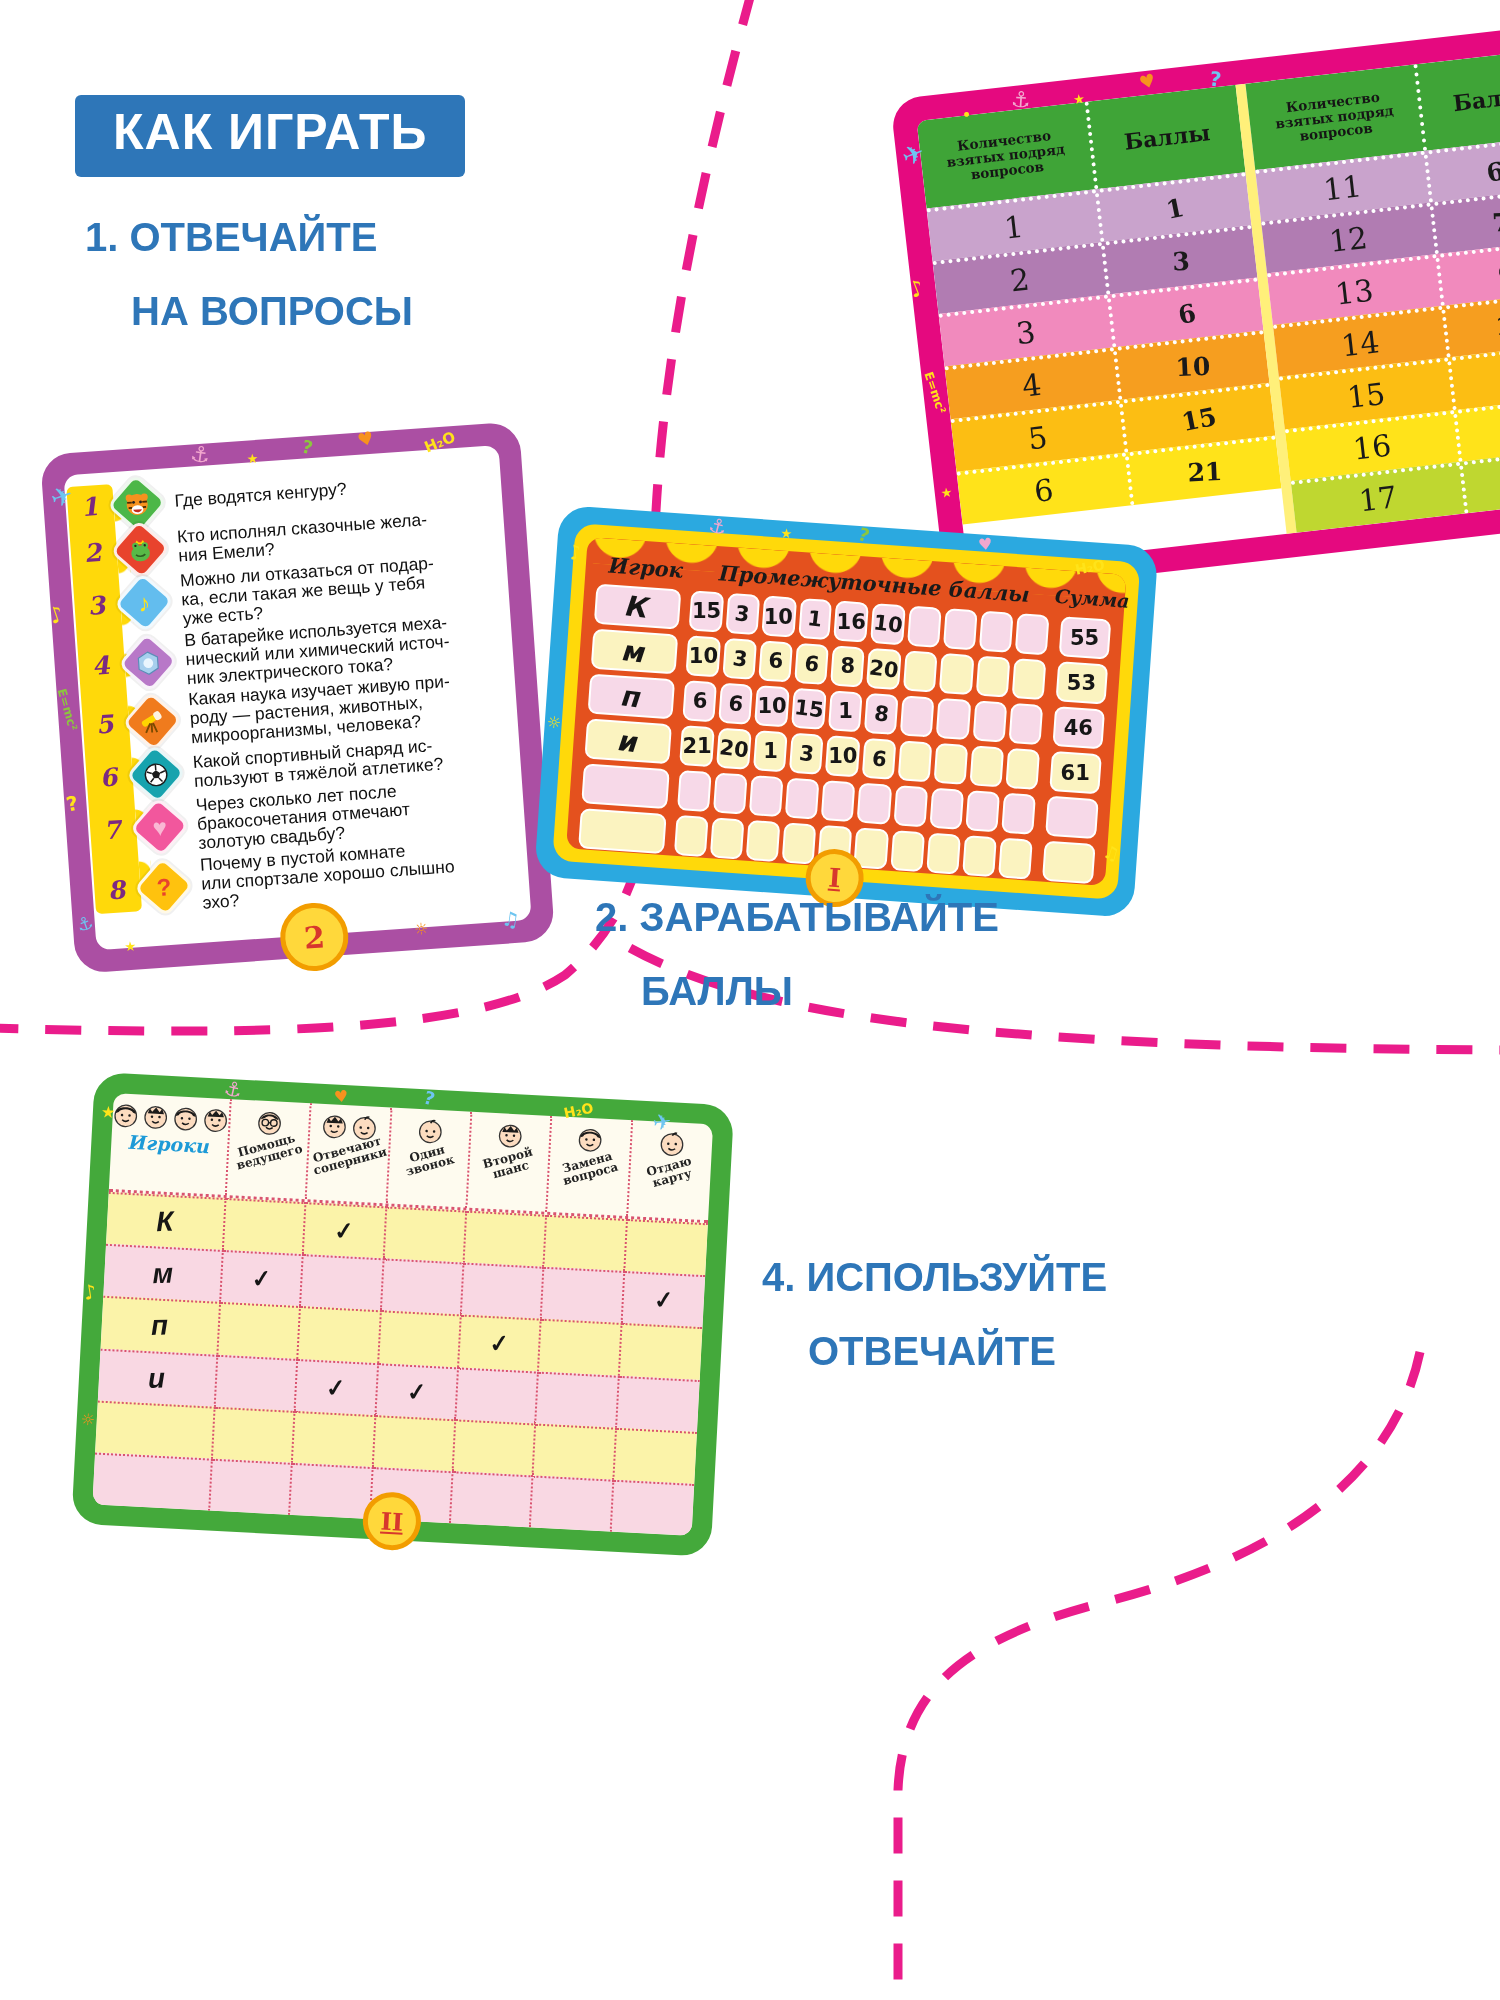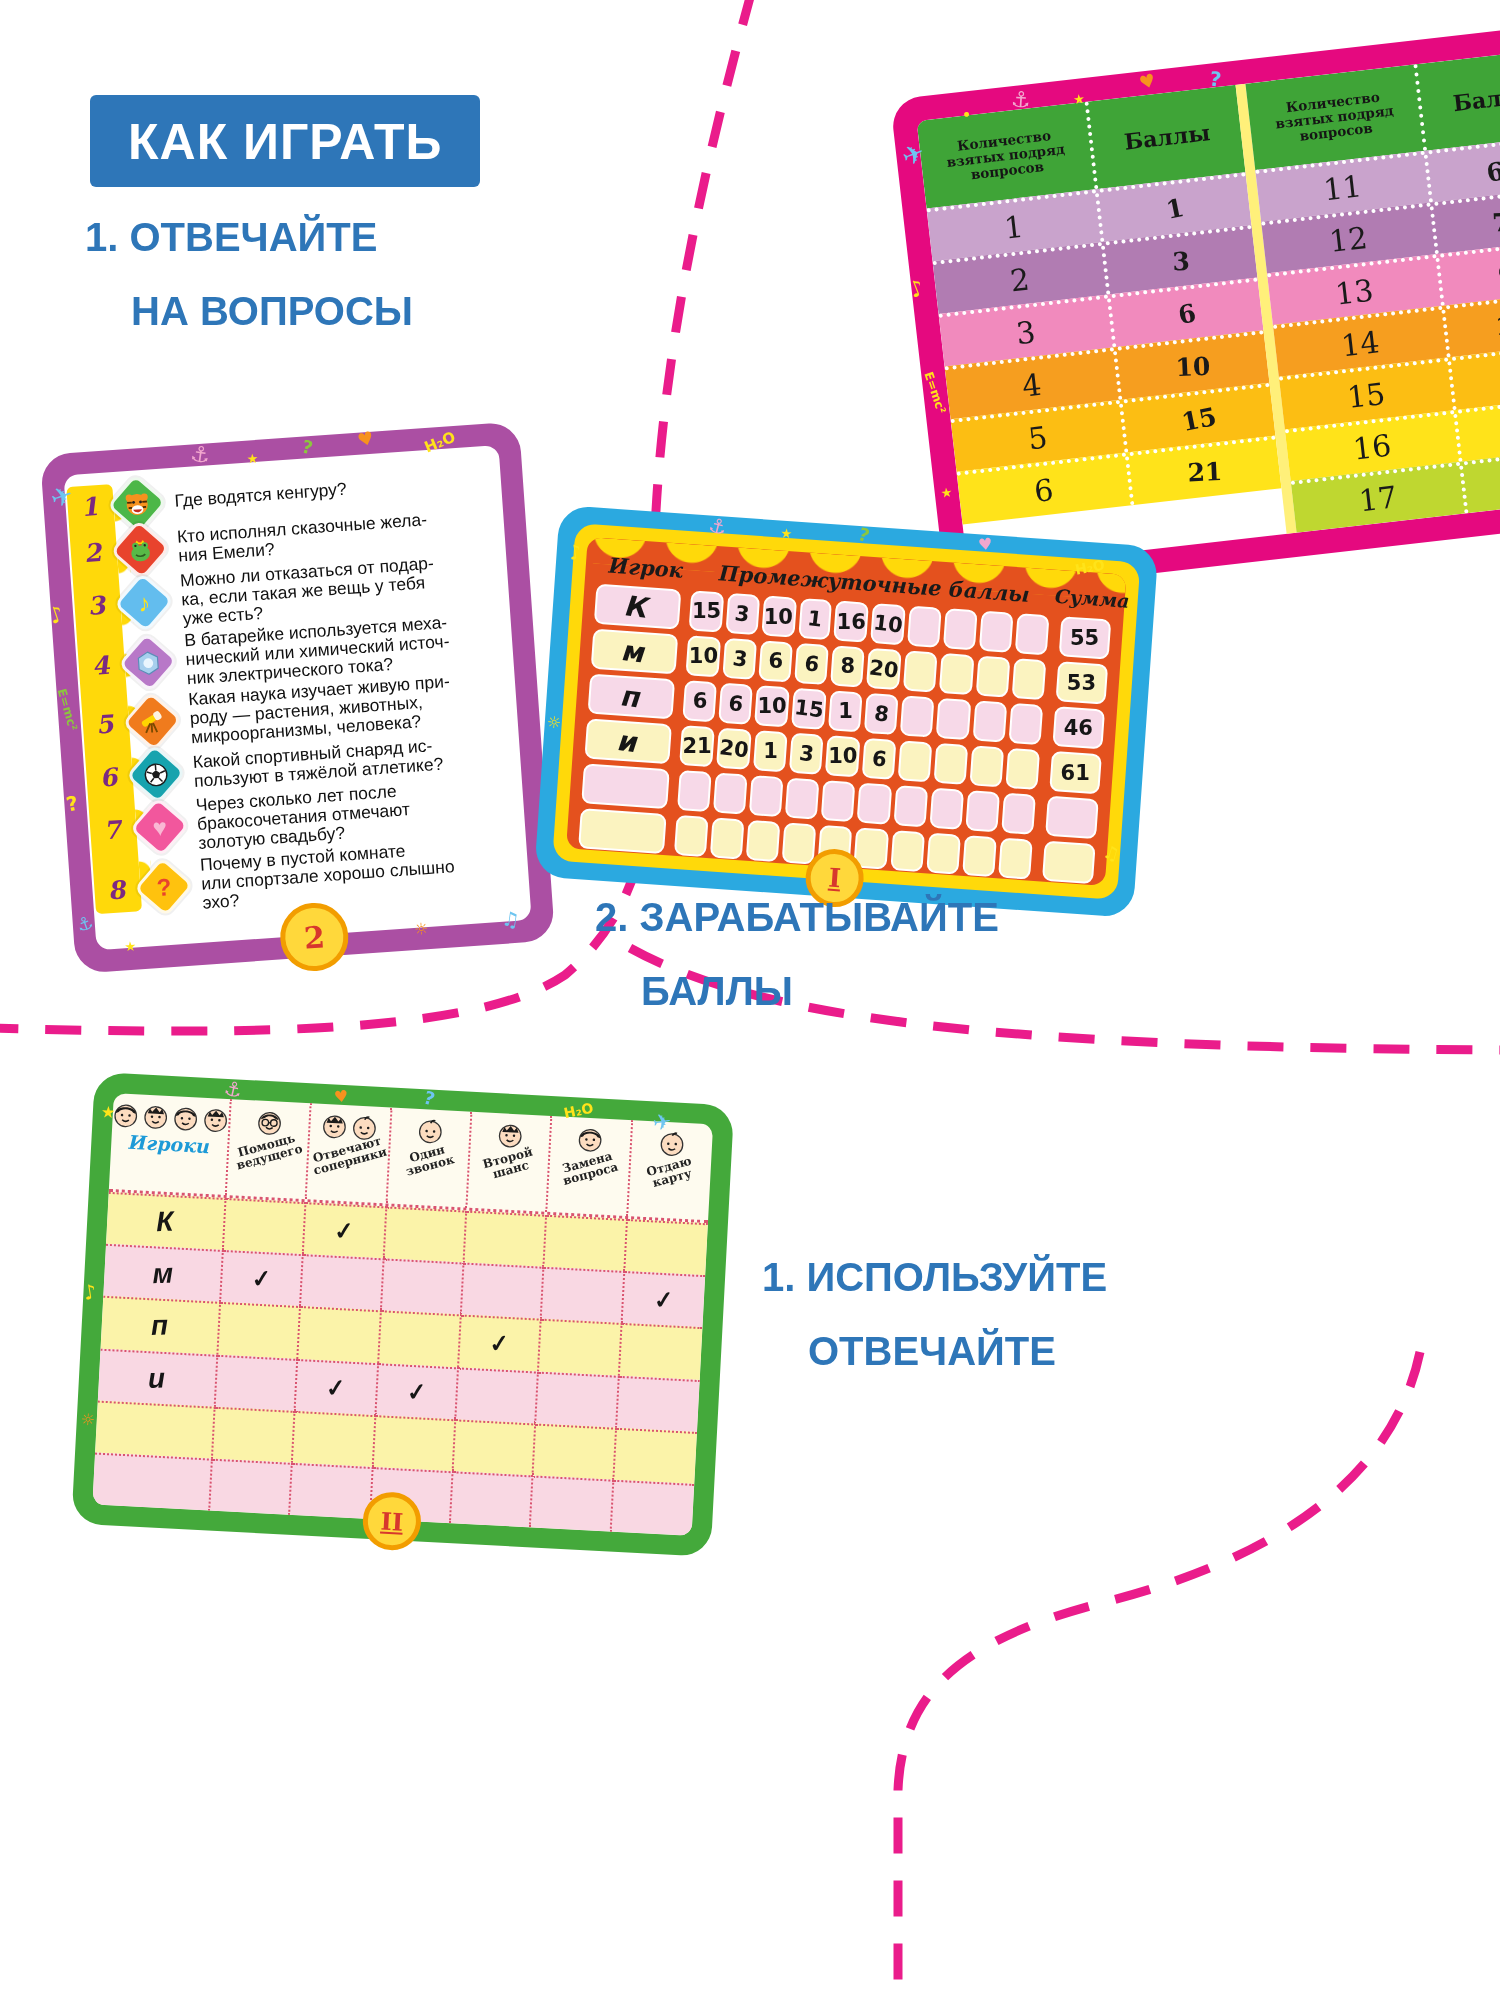--- a/index.html
+++ b/index.html
@@ -4,23 +4,23 @@
 <style>
   html,body{margin:0;padding:0;}
   body{
     width:1500px;height:2000px;position:relative;overflow:hidden;
     background:#ffffff;font-family:"Liberation Sans",sans-serif;
   }
   
   #dashes{position:absolute;left:0;top:0;z-index:1;}
   
   .hdr{
-    position:absolute;left:90px;top:95px;z-index:5;
+    position:absolute;left:75px;top:95px;z-index:5;
     background:#2E76B8;color:#fff;font-weight:bold;font-size:50px;
-    padding:18px 38px 16px 38px;border-radius:6px;letter-spacing:1px;
+    padding:8px 38px 16px 38px;border-radius:6px;letter-spacing:1px;
   }
   .step{position:absolute;z-index:5;color:#2E76B8;font-weight:bold;font-size:40px;line-height:50px;}
   .step .ind{margin-left:46px;margin-top:24px;}
   
   .card{position:absolute;transform-origin:0 0;border-radius:30px;z-index:2;}
   .yframe{background:#FFD90A;border-radius:20px;width:100%;height:100%;box-sizing:border-box;padding:13px;}
   .doodle{position:absolute;font-weight:bold;line-height:1;z-index:3;font-family:"DejaVu Sans",sans-serif;}
   .medal{
     position:absolute;left:50%;bottom:-14px;transform:translateX(-50%);
     width:58px;height:58px;border-radius:50%;background:#FFD83B;border:5px solid #F29D00;
@@ -122,21 +122,21 @@
 
 <div class="step" style="left:85px;top:212px;">
   <div>1. ОТВЕЧАЙТЕ</div>
   <div class="ind">НА ВОПРОСЫ</div>
 </div>
 <div class="step" style="left:595px;top:892px;">
   <div>2. ЗАРАБАТЫВАЙТЕ</div>
   <div class="ind">БАЛЛЫ</div>
 </div>
 <div class="step" style="left:762px;top:1252px;">
-  <div>1. ИСПОЛЬЗУЙТЕ</div>
+  <div>4. ИСПОЛЬЗУЙТЕ</div>
   <div class="ind">ОТВЕЧАЙТЕ</div>
 </div>
 
 <div class="card qcard" id="qcard">
   <div class="qwhite">
     <div class="qstrip"></div>
     <div class="qlist" id="qlist">
         <div class="qitem">
           <div class="qnum">1</div>
           <div class="qdiamond" style="background: rgb(76, 183, 72);">

